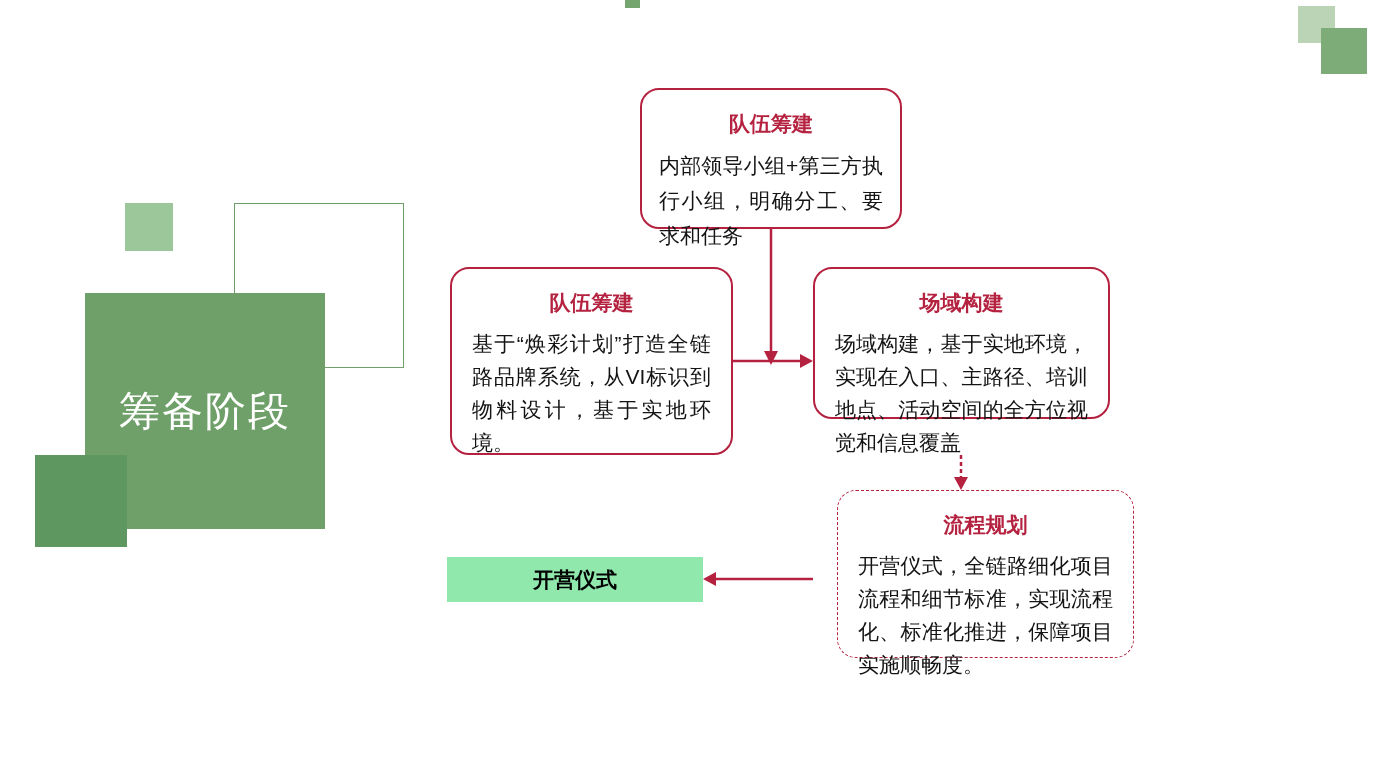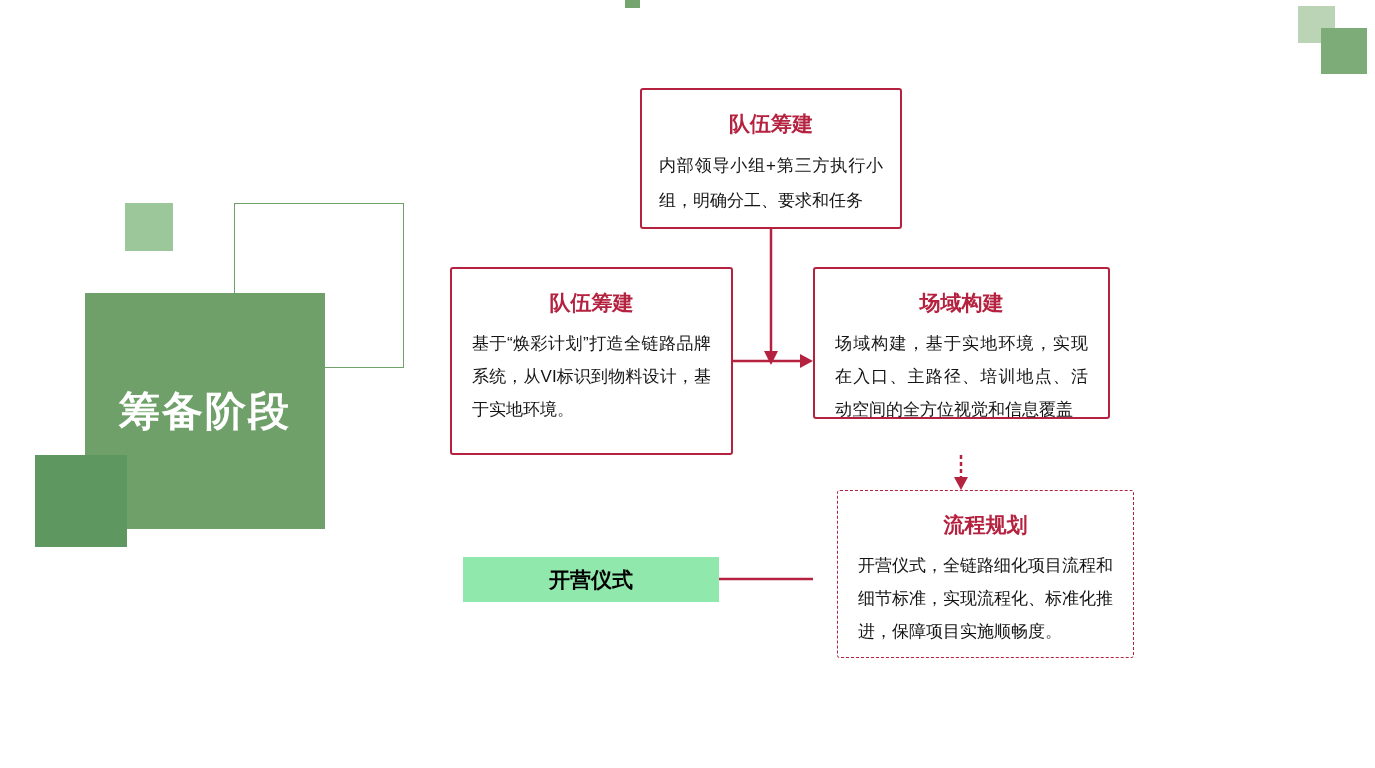--- a/index.html
+++ b/index.html
@@ -22,60 +22,60 @@
   .sq-tr-dark      { left: 1321px; top: 28px;  width: 46px;  height: 46px;  background: #7dac79; }
   .sq-left-light   { left: 125px;  top: 203px; width: 48px;  height: 48px;  background: #9cc79a; }
   .sq-outline      { left: 234px;  top: 203px; width: 170px; height: 165px; background: transparent; border: 1.5px solid #6fa06b; box-sizing: border-box; }
   .stage-panel     { left: 85px;   top: 293px; width: 240px; height: 236px; background: #6fa069;
                      display: flex; align-items: center; justify-content: center; }
   .sq-bottom-dark  { left: 35px;   top: 455px; width: 92px;  height: 92px;  background: #5f9760; }
 
   .stage-label {
     color: #ffffff;
     font-size: 41px;
-    font-weight: bold;
+    font-weight: normal;
     letter-spacing: 2px;
   }
 
   
   .flow-box {
     position: absolute;
     background: #ffffff;
     border: 2px solid #b52240;
-    border-radius: 3px;
+    border-radius: 19px;
     box-sizing: border-box;
   }
   .flow-box.dashed { border: 1.6px dashed #b52240; }
   .flow-title {
     text-align: center;
     color: #b52240;
     font-weight: bold;
     font-size: 21px;
     margin: 20px 16px 10px;
   }
   .flow-body {
-    font-size: 17px;
+    font-size: 21px;
     line-height: 33px;
     color: #141414;
     padding: 0 20px;
     text-align: justify;
   }
 
   .box-team    { left: 640px; top: 88px;  width: 262px; height: 141px; }
   .box-team .flow-body { line-height: 35px; padding: 0 17px; }
   .box-brand   { left: 450px; top: 267px; width: 283px; height: 188px; }
   .box-field   { left: 813px; top: 267px; width: 297px; height: 152px; }
   .box-process { left: 837px; top: 490px; width: 297px; height: 168px; }
 
   .box-ceremony {
     position: absolute;
     left: 447px; top: 557px; width: 256px; height: 45px;
     background: #90e8ac;
     display: flex; align-items: center; justify-content: center;
-    font-size: 21px; font-weight: bold; color: #000000; margin-left: 16px;
+    font-size: 21px; font-weight: bold; color: #000000;
   }
 
   .arrows-layer {
     position: absolute;
     left: 0; top: 0;
     width: 1375px; height: 768px;
     pointer-events: none;
   }
 </style>
 </head>

